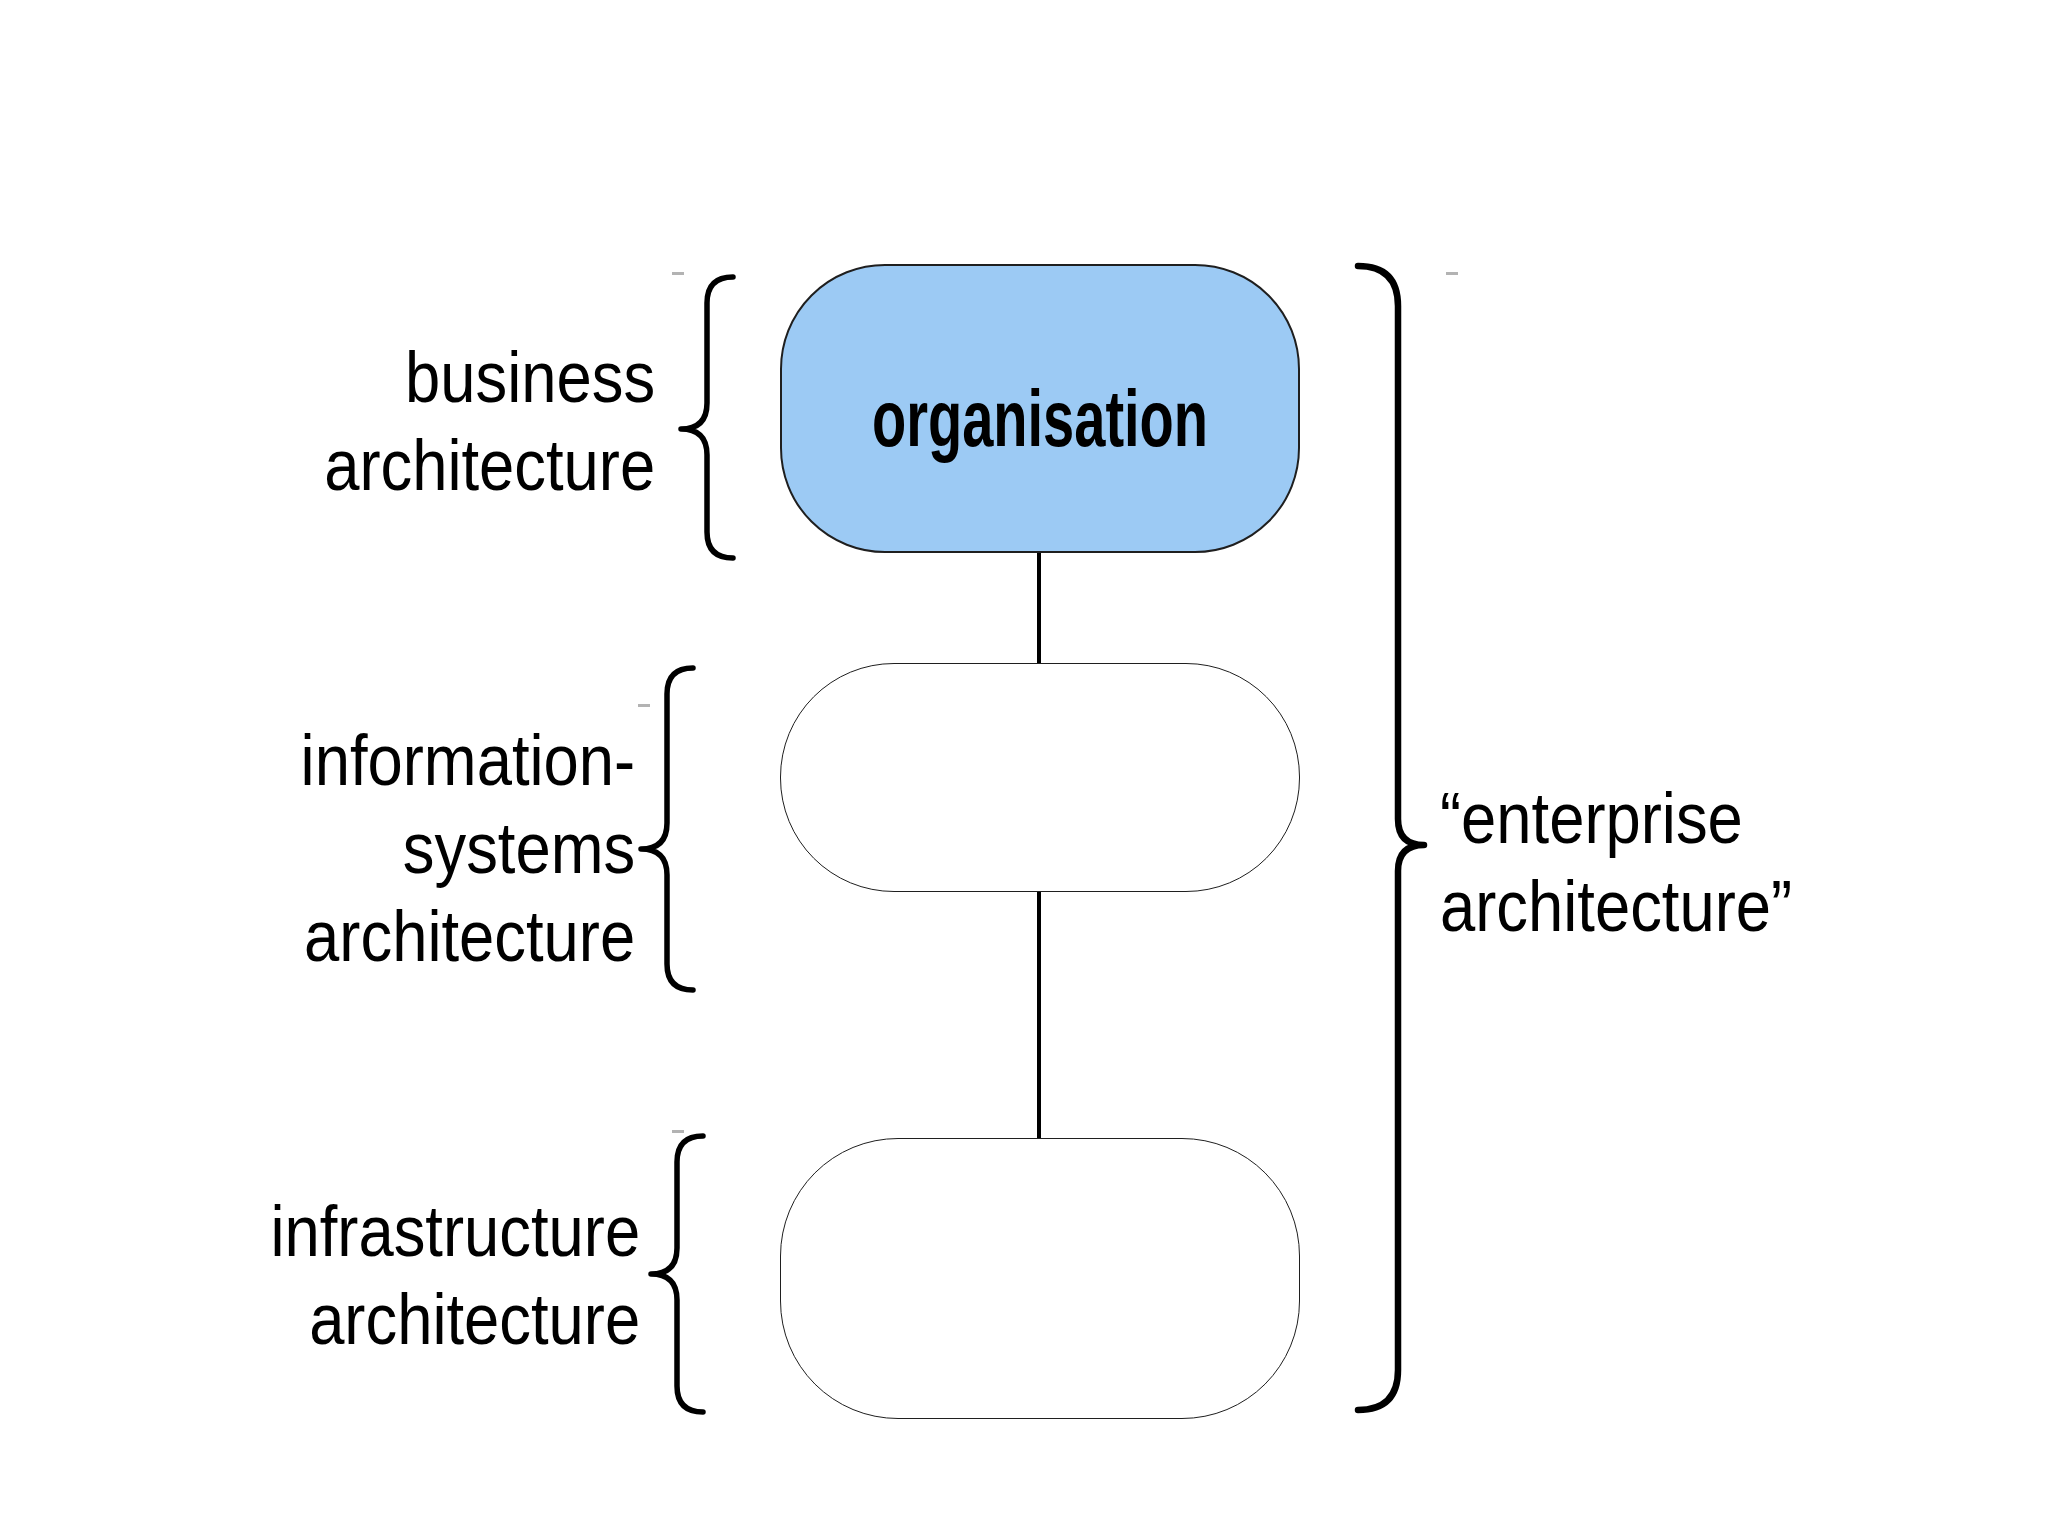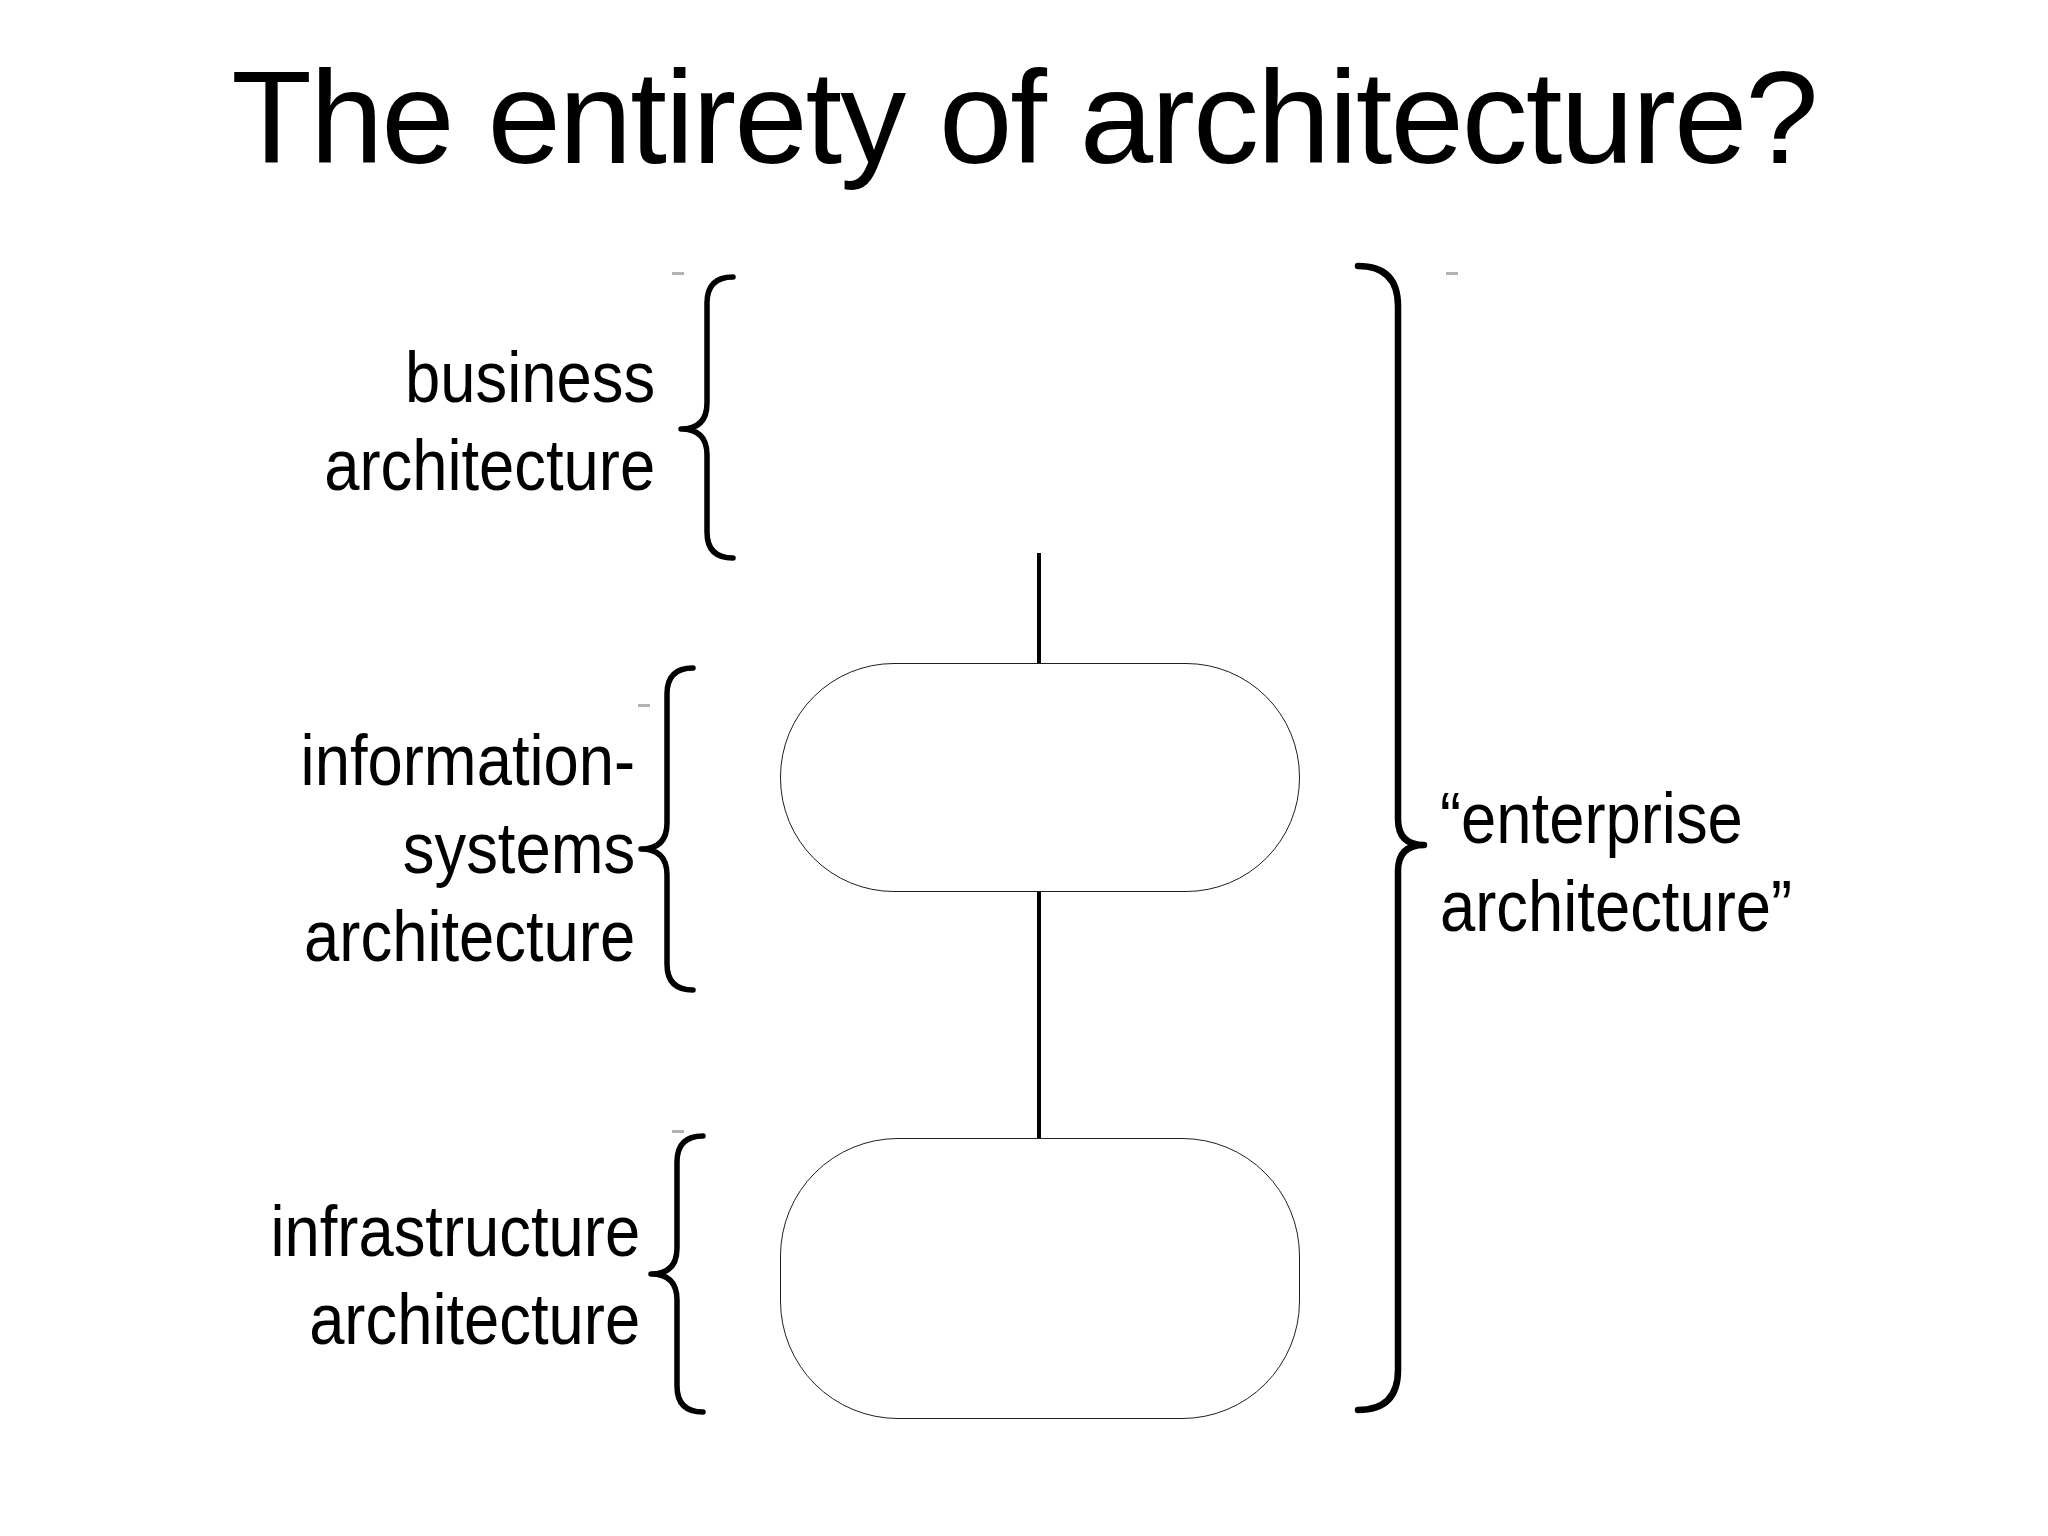--- a/index.html
+++ b/index.html
@@ -36,25 +36,27 @@
   }
   .label.left{text-align:right;transform:scaleX(0.88);transform-origin:100% 0;}
   .label.right{text-align:left;transform:scaleX(0.88);transform-origin:0 0;}
   .tick{position:absolute;width:12px;height:3px;background:#9a9a9a;opacity:.75;}
 </style>
 </head>
 <body>
 
 <div class="stage">
 
-  <div class="title">The entirety of architecture?</div>
 
   <div class="connector c1"></div>
   <div class="connector c2"></div>
 
+  <div class="shape blue">
+    <span class="org-text">organisation</span>
+  </div>
   <div class="shape mid"></div>
   <div class="shape bot"></div>
 
   <svg class="braces" viewBox="0 0 2048 1536">
     <path d="M 733,277 Q 707,277 707,303 L 707,403 Q 707,429 681,429 Q 707,429 707,455 L 707,532 Q 707,558 733,558" fill="none" stroke="#000" stroke-width="5.5" stroke-linecap="round" stroke-linejoin="round"></path>
     <path d="M 693,668 Q 667,668 667,694 L 667,823 Q 667,849 641,849 Q 667,849 667,875 L 667,964 Q 667,990 693,990" fill="none" stroke="#000" stroke-width="5.5" stroke-linecap="round" stroke-linejoin="round"></path>
     <path d="M 703,1136 Q 677,1136 677,1162 L 677,1248 Q 677,1274 651,1274 Q 677,1274 677,1300 L 677,1386 Q 677,1412 703,1412" fill="none" stroke="#000" stroke-width="5.5" stroke-linecap="round" stroke-linejoin="round"></path>
     <path d="M 1358,266 Q 1398,266 1398,306 L 1398,819 Q 1398,845 1424,845 Q 1398,845 1398,871 L 1398,1370 Q 1398,1410 1358,1410" fill="none" stroke="#000" stroke-width="6.5" stroke-linecap="round" stroke-linejoin="round"></path>
   </svg>
 

